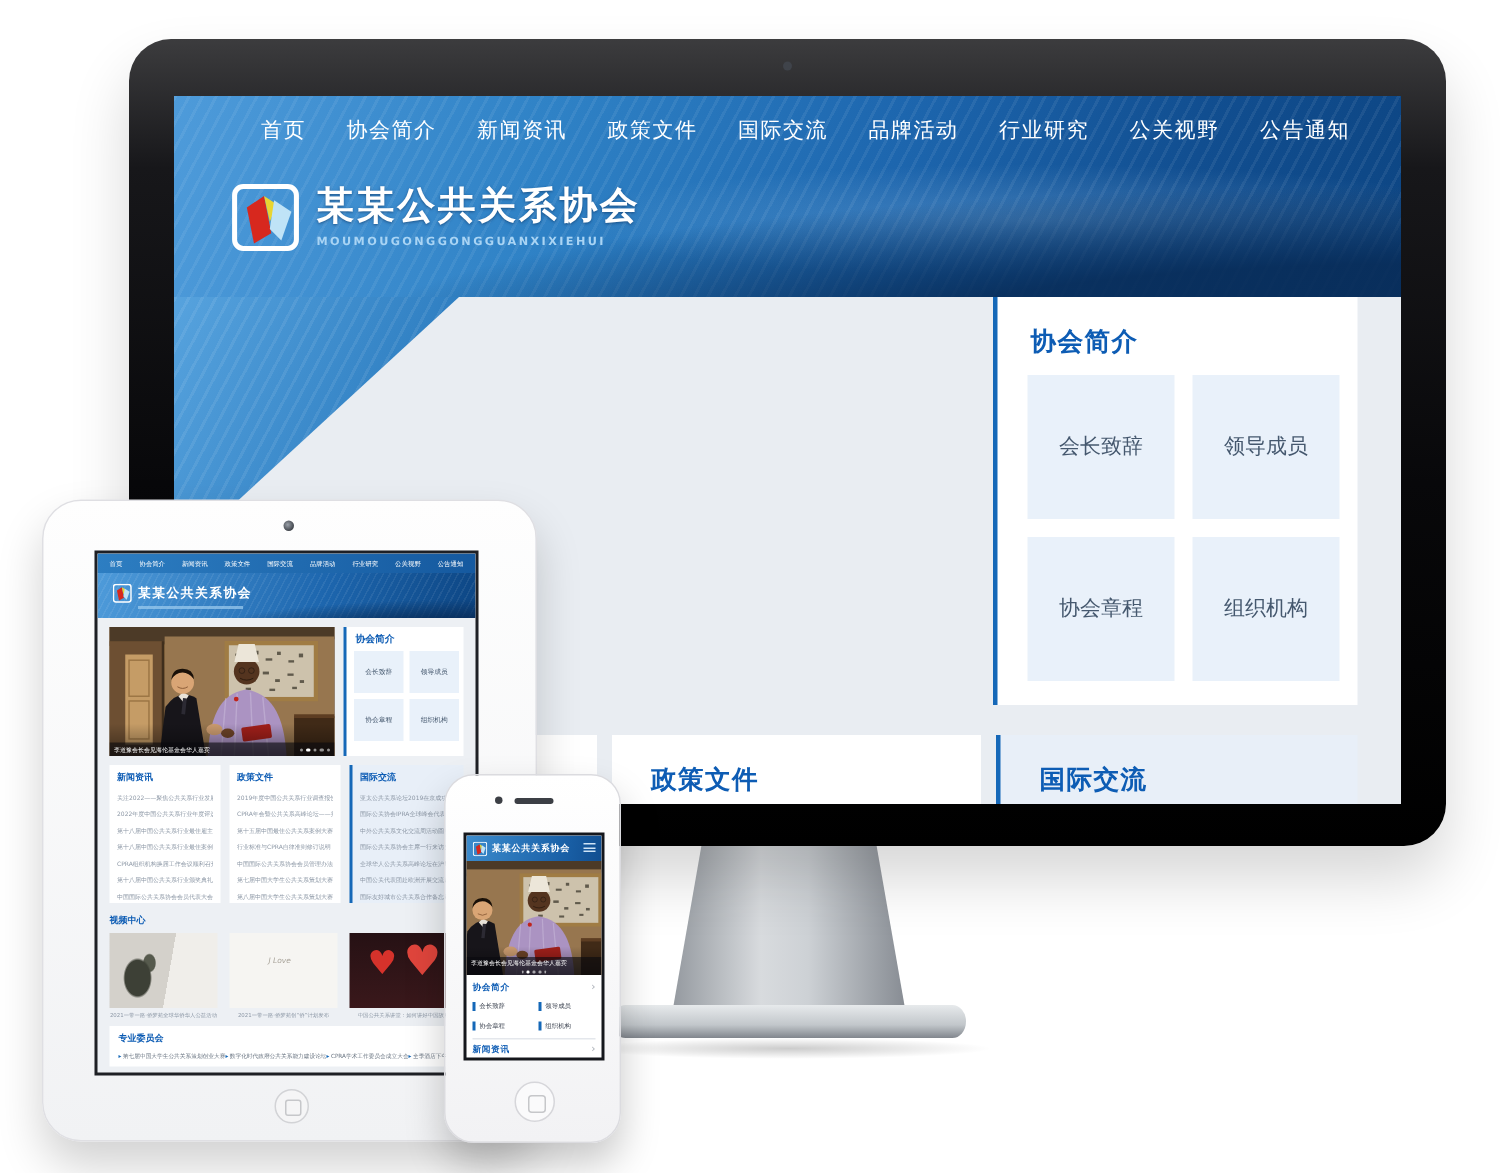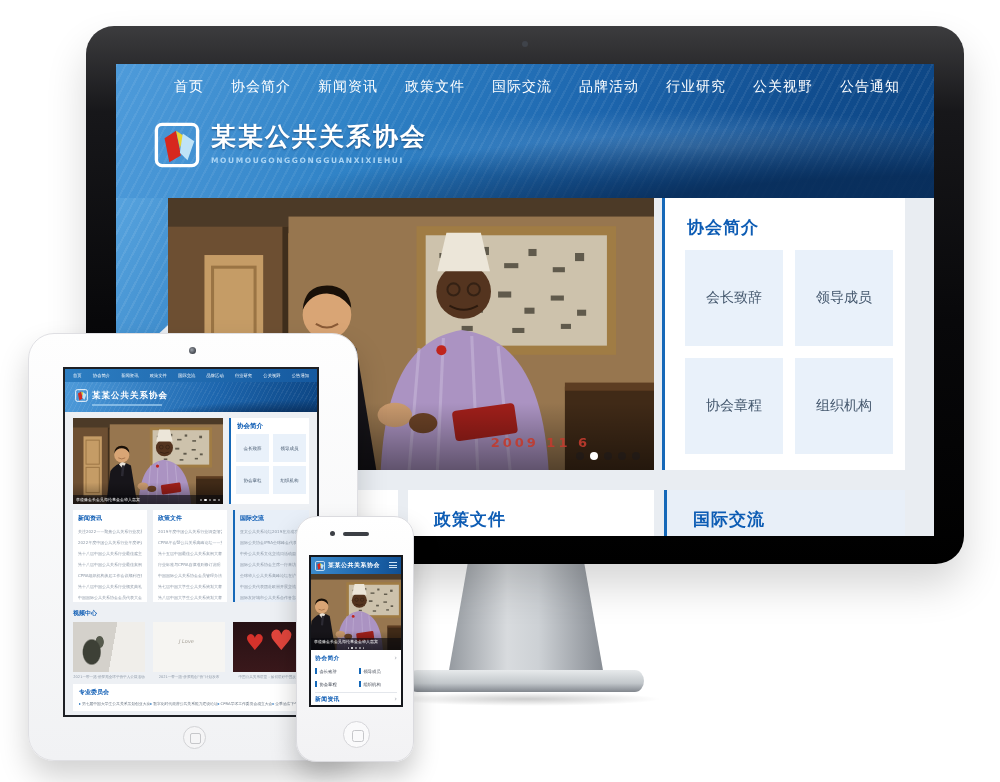--- a/index.html
+++ b/index.html
@@ -273,33 +273,20 @@
           <svg class="logo-ic">
               <use href="#logo-mark"></use>
             </svg>
           <div class="logo-txt">
             <div class="logo-title">某某公共关系协会</div>
             <div class="logo-pinyin">MOUMOUGONGGONGGUANXIXIEHUI</div>
           </div>
         </div>
       </div>
 
-      <div class="carousel">
-        <svg width="486" height="272">
-            <use href="#hero-photo"></use>
-          </svg>
-        <div class="datestamp">2009 11 6</div>
-        <div class="dots">
-          <span class="dot"></span>
-          <span class="dot active"></span>
-          <span class="dot"></span>
-          <span class="dot"></span>
-          <span class="dot"></span>
-        </div>
-      </div>
 
       <div class="sidebar">
         <div class="side-title">协会简介</div>
         <div class="side-grid">
           <div class="side-box">会长致辞</div>
           <div class="side-box">领导成员</div>
           <div class="side-box">协会章程</div>
           <div class="side-box">组织机构</div>
         </div>
       </div>

